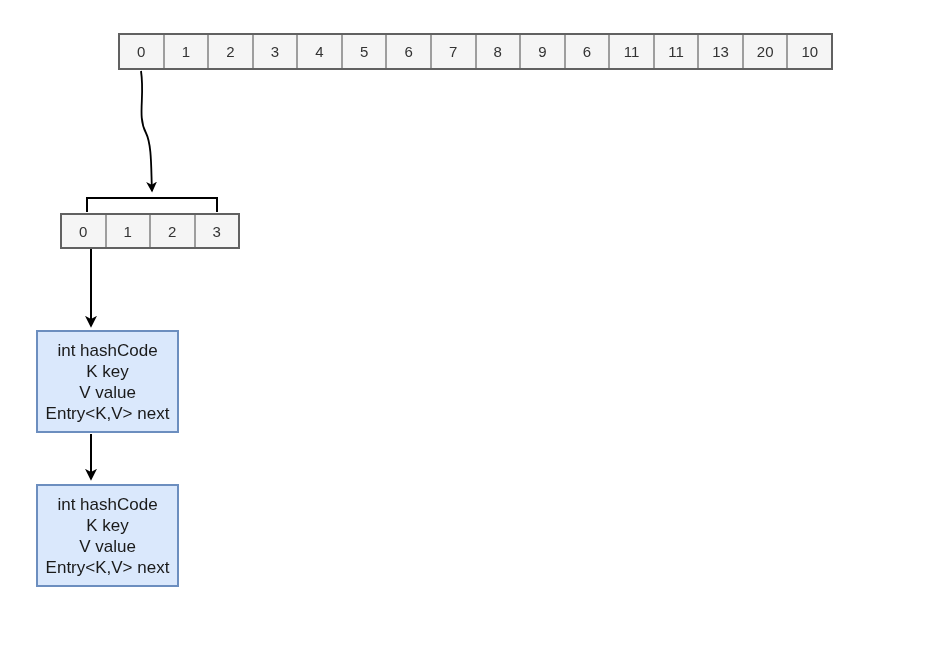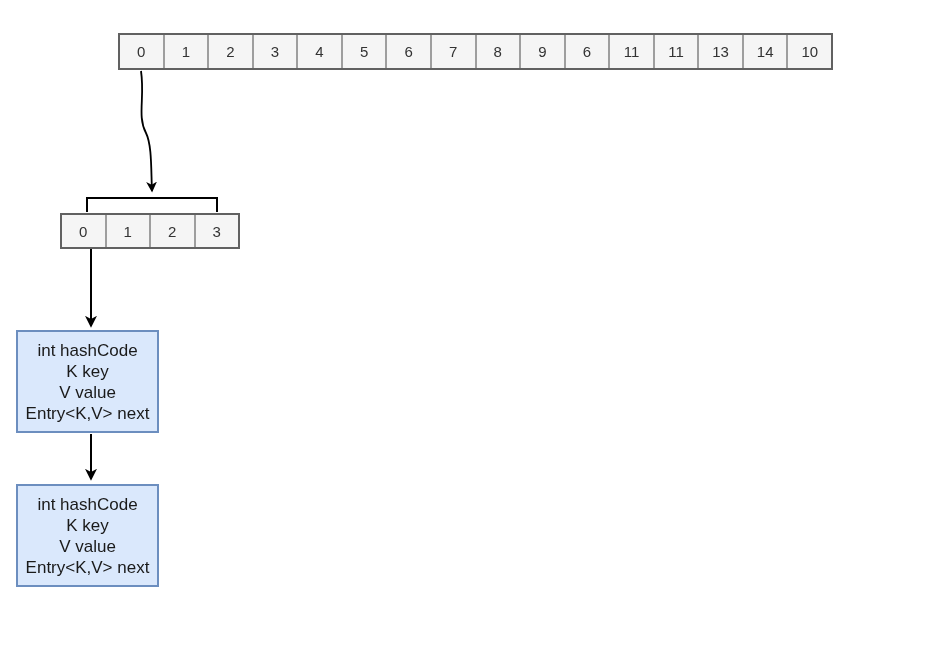--- a/index.html
+++ b/index.html
@@ -40,21 +40,21 @@
     font-size: 15px;
     color: #333333;
     border-left: 2px solid #9e9e9e;
     user-select: none;
   }
   .cell:first-child { border-left: none; }
 
   
   .entry-box {
     position: absolute;
-    left: 16px;
+    left: 36px;
     width: 143px;
     height: 103px;
     box-sizing: border-box;
     background: #dae8fc;
     border: 2px solid #6c8ebf;
     display: flex;
     flex-direction: column;
     align-items: center;
     justify-content: center;
     text-align: center;
@@ -87,21 +87,21 @@
       <div class="cell">4</div>
       <div class="cell">5</div>
       <div class="cell">6</div>
       <div class="cell">7</div>
       <div class="cell">8</div>
       <div class="cell">9</div>
       <div class="cell">6</div>
       <div class="cell">11</div>
       <div class="cell">11</div>
       <div class="cell">13</div>
-      <div class="cell">14</div>
+      <div class="cell">20</div>
       <div class="cell">10</div>
     </div>
 
   <div class="cell-array sub-array">
       <div class="cell">0</div>
       <div class="cell">1</div>
       <div class="cell">2</div>
       <div class="cell">3</div>
     </div>
 

